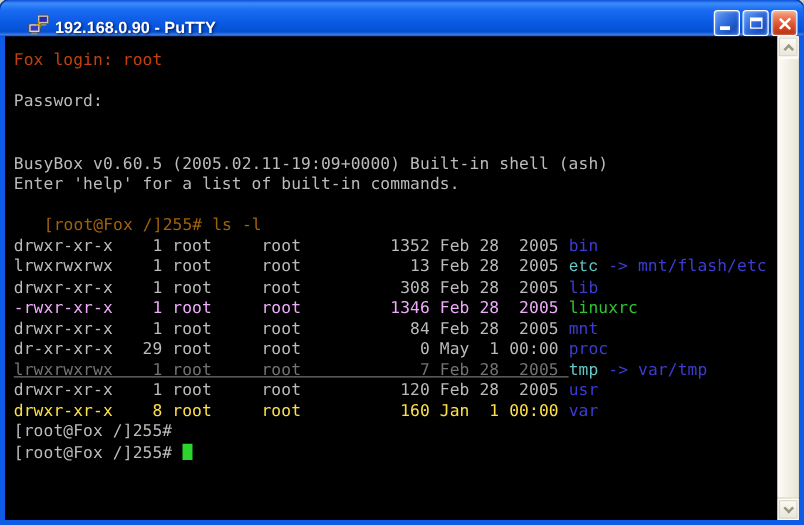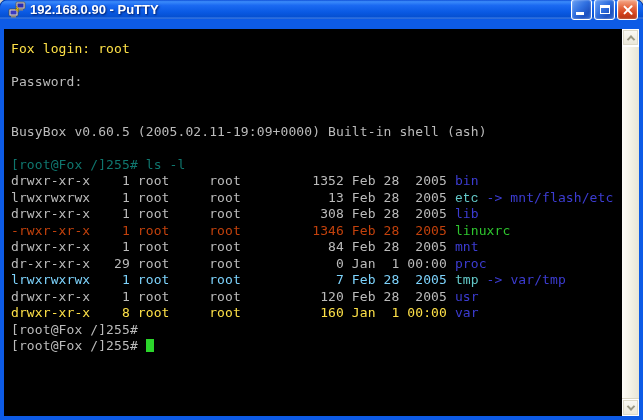--- a/index.html
+++ b/index.html
@@ -7,26 +7,26 @@
   .window{
     position:relative;width:643px;height:420px;
     background:#0d5be6;
     border-radius:8px 8px 0 0;
     font-family:"Liberation Sans",sans-serif;
     overflow:hidden;
     box-shadow:0 0 0 1px #003399;
   }
   
   .titlebar{
-    position:absolute;top:0;left:0;right:0;height:19px;
+    position:absolute;top:0;left:0;right:0;height:29px;
     background:linear-gradient(to bottom,
       #0f4fd8 0%, #3a8bfa 9%, #1b6af2 28%, #0a5ae4 62%,
       #0550d2 88%, #3f7fe8 96%, #0a48c0 100%);
     border-radius:8px 8px 0 0;
-    display:flex;align-items:center;padding:0 5px 0 8px;
+    display:flex;align-items:flex-end;padding:0 5px 0 22px;
   }
   .app-icon{width:18px;height:18px;margin-right:4px;flex:0 0 auto;}
   .title-text{
     color:#ffffff;font-size:13px;font-weight:bold;
     text-shadow:1px 1px 2px #001c66;
     white-space:nowrap;overflow:hidden;flex:1 1 auto;
   }
   .controls{display:flex;gap:2px;flex:0 0 auto;}
   .ctl-btn{
     width:21px;height:21px;border-radius:3px;
@@ -113,35 +113,36 @@
         <div class="glyph-max"></div>
       </div>
       <div class="ctl-btn ctl-red">
         <div class="glyph-close"></div>
       </div>
     </div>
   </div>
 
   <div class="screen">
     <div class="term-lines">
-        <div class="term-line"><span style="color: #fde047;">Fox login: root</span></div>
+        <div class="term-line"><span style="color: #c2410c;">Fox login: root</span></div>
         <div class="term-line"></div>
         <div class="term-line"><span style="color: rgb(187, 187, 187);">Password:</span></div>
         <div class="term-line"></div>
         <div class="term-line"></div>
         <div class="term-line"><span style="color: rgb(187, 187, 187);">BusyBox v0.60.5 (2005.02.11-19:09+0000) Built-in shell (ash)</span></div>
+        <div class="term-line"><span style="color: rgb(187, 187, 187);">Enter 'help' for a list of built-in commands.</span></div>
         <div class="term-line"></div>
-        <div class="term-line"><span style="color: #0f766e;">[root@Fox /]255# ls -l</span></div>
+        <div class="term-line"><span style="color: #a16207; margin-left: 24px;">[root@Fox /]255# ls -l</span></div>
         <div class="term-line"><span style="color: rgb(187, 187, 187); text-align: right;">drwxr-xr-x    1 root     root         1352 Feb 28  2005 </span><span style="color: rgb(60, 60, 210);">bin</span></div>
         <div class="term-line"><span style="color: rgb(187, 187, 187);">lrwxrwxrwx    1 root     root           13 Feb 28  2005 </span><span style="color: rgb(99, 200, 200); font-family: Liberation Mono, monospace;">etc</span><span style="color: rgb(60, 60, 210);"> -&gt; </span><span style="color: rgb(60, 60, 210);">mnt/flash/etc</span></div>
         <div class="term-line"><span style="color: rgb(187, 187, 187); text-align: right;">drwxr-xr-x    1 root     root          308 Feb 28  2005 </span><span style="color: rgb(60, 60, 210);">lib</span></div>
-        <div class="term-line"><span style="color: #c2410c; margin-top: 12px;">-rwxr-xr-x    1 root     root         1346 Feb 28  2005 </span><span style="color: rgb(46, 197, 46);">linuxrc</span></div>
+        <div class="term-line"><span style="color: #f0abfc; margin-top: 12px;">-rwxr-xr-x    1 root     root         1346 Feb 28  2005 </span><span style="color: rgb(46, 197, 46);">linuxrc</span></div>
         <div class="term-line"><span style="color: rgb(187, 187, 187);">drwxr-xr-x    1 root     root           84 Feb 28  2005 </span><span style="color: rgb(60, 60, 210);">mnt</span></div>
-        <div class="term-line"><span style="color: rgb(187, 187, 187);">dr-xr-xr-x   29 root     root            0 Jan  1 00:00 </span><span style="color: rgb(60, 60, 210);">proc</span></div>
-        <div class="term-line"><span style="color: #7dd3fc;">lrwxrwxrwx    1 root     root            7 Feb 28  2005 </span><span style="color: rgb(99, 200, 200);">tmp</span><span style="color: rgb(60, 60, 210);"> -&gt; </span><span style="color: rgb(60, 60, 210); margin-top: 28px;">var/tmp</span></div>
+        <div class="term-line"><span style="color: rgb(187, 187, 187);">dr-xr-xr-x   29 root     root            0 May  1 00:00 </span><span style="color: rgb(60, 60, 210);">proc</span></div>
+        <div class="term-line"><span style="color: #737373; text-decoration: underline;">lrwxrwxrwx    1 root     root            7 Feb 28  2005 </span><span style="color: rgb(99, 200, 200);">tmp</span><span style="color: rgb(60, 60, 210);"> -&gt; </span><span style="color: rgb(60, 60, 210); margin-top: 28px;">var/tmp</span></div>
         <div class="term-line"><span style="color: rgb(187, 187, 187);">drwxr-xr-x    1 root     root          120 Feb 28  2005 </span><span style="color: rgb(60, 60, 210);">usr</span></div>
         <div class="term-line"><span style="color: #fde047;">drwxr-xr-x    8 root     root          160 Jan  1 00:00 </span><span style="color: rgb(60, 60, 210);">var</span></div>
         <div class="term-line"><span style="color: rgb(187, 187, 187);">[root@Fox /]255#</span></div>
         <div class="term-line"><span style="color: rgb(187, 187, 187);">[root@Fox /]255# </span><span class="cursor" style="background: rgb(43, 213, 43);"></span></div>
       </div>
     <div class="scrollbar">
       <div class="sb-btn sb-up">
         <div class="chev chev-up"></div>
       </div>
       <div class="sb-thumb"></div>

